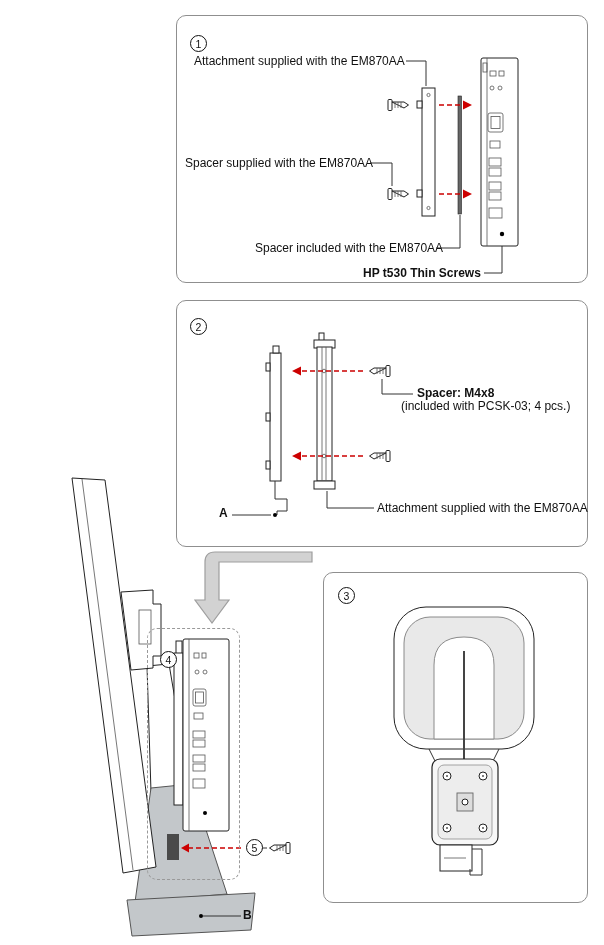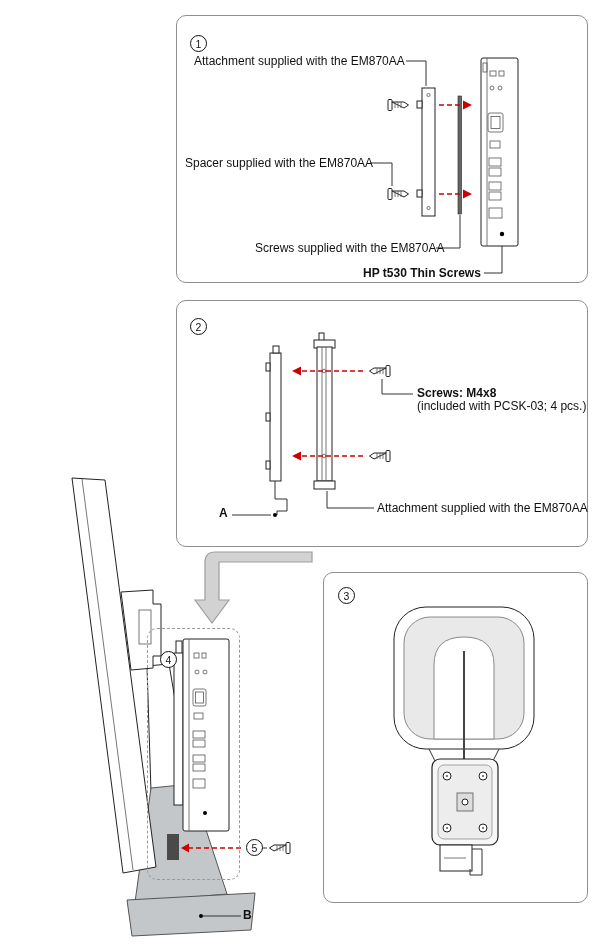--- a/index.html
+++ b/index.html
@@ -162,21 +162,21 @@
         <rect x="312" y="152" width="12" height="8" class="thin"></rect>
         <rect x="312" y="166" width="12" height="8" class="thin"></rect>
         <rect x="312" y="176" width="12" height="8" class="thin"></rect>
         <rect x="312" y="192" width="13" height="10" class="thin"></rect>
         <circle cx="325" cy="218" r="2.2" fill="#000"></circle>
       </g>
     </svg>
 
     <span class="lbl" style="left:17px;top:39px">Attachment supplied with the EM870AA</span>
     <span class="lbl" style="left:8px;top:141px">Spacer supplied with the EM870AA</span>
-    <span class="lbl" style="left:78px;top:226px">Screws supplied with the EM870AA</span>
+    <span class="lbl" style="left:78px;top:226px">Spacer included with the EM870AA</span>
     <span class="lbl b" style="left:186px;top:251px">HP t530 Thin Screws</span>
   </div>
 
   <div class="panel" style="left:176px;top:300px;width:412px;height:247px">
     <span class="badge" style="left:13px;top:17px">2</span>
 
     <svg width="412" height="247" viewBox="0 0 412 247">
       <defs>
         <g id="scrB">
           <rect x="-17" y="-5.5" width="4" height="11" rx="1" class="wh"></rect>
@@ -224,22 +224,22 @@
         <polygon points="124,150.5 115,155 124,159.5" class="red-head"></polygon>
       </g>
 
       <path d="M205,78 V93 H236" class="ln"></path>
       <g>
         <line x1="55" y1="214" x2="94" y2="214" class="ln"></line>
       </g>
       <path d="M197,207 H150 V190" class="ln"></path>
     </svg>
 
-    <span class="lbl b" style="left:240px;top:86px">Screws: M4x8</span>
-    <span class="lbl" style="left:240px;top:99px">(included with PCSK-03; 4 pcs.)</span>
+    <span class="lbl b" style="left:240px;top:86px">Spacer: M4x8</span>
+    <span class="lbl" style="left:224px;top:99px">(included with PCSK-03; 4 pcs.)</span>
     <span class="lbl big" style="left:42px;top:206px">A</span>
     <span class="lbl" style="left:200px;top:201px">Attachment supplied with the EM870AA</span>
   </div>
 
   <div class="panel" style="left:323px;top:572px;width:265px;height:331px">
     <span class="badge" style="left:14px;top:14px">3</span>
 
     <svg width="265" height="331" viewBox="0 0 265 331">
 
       <g>

